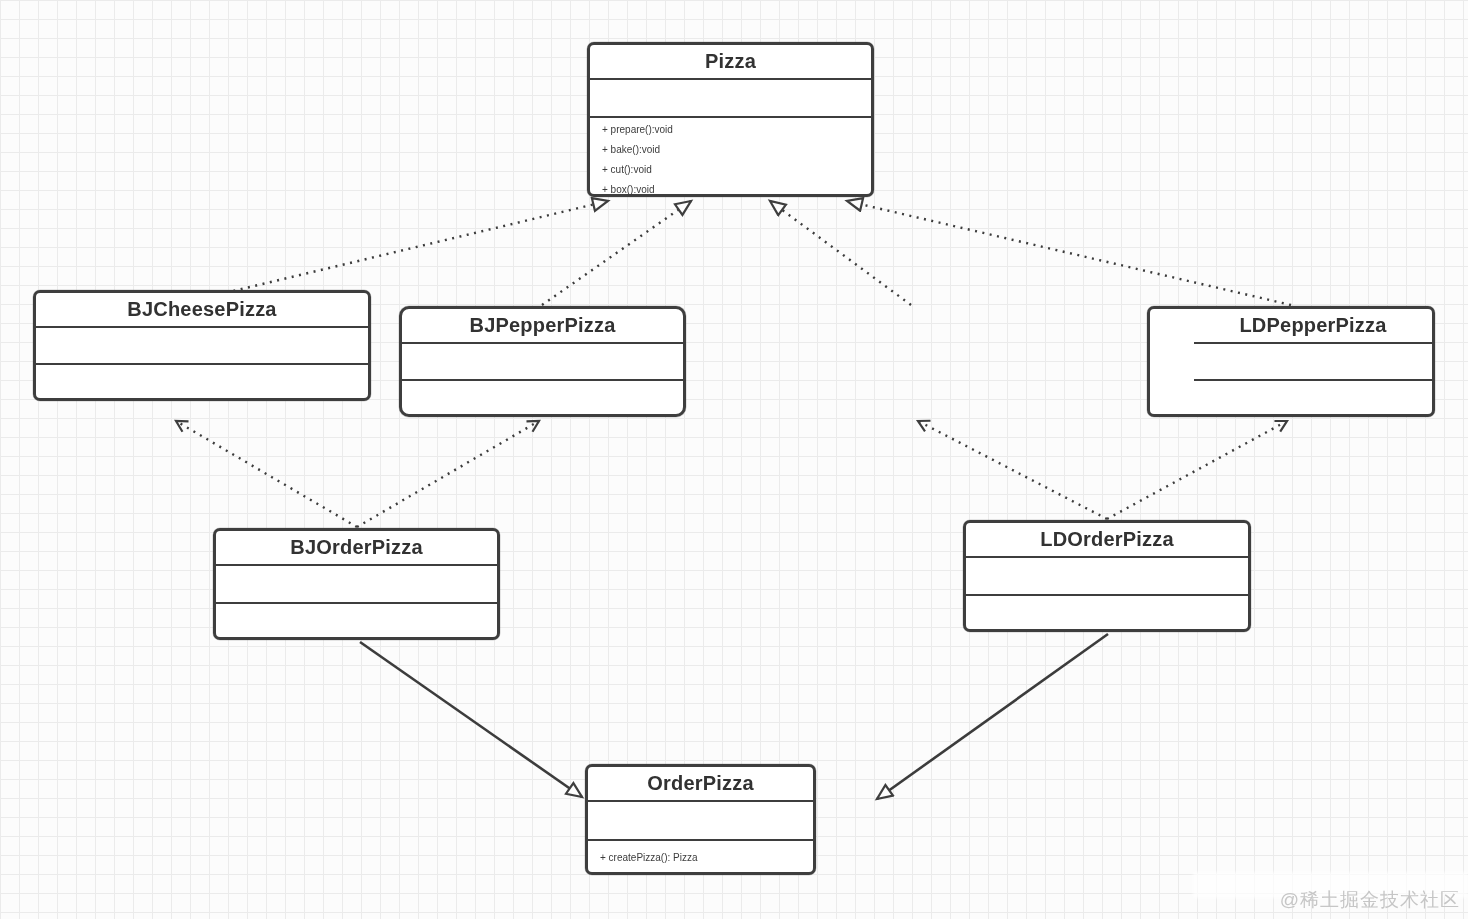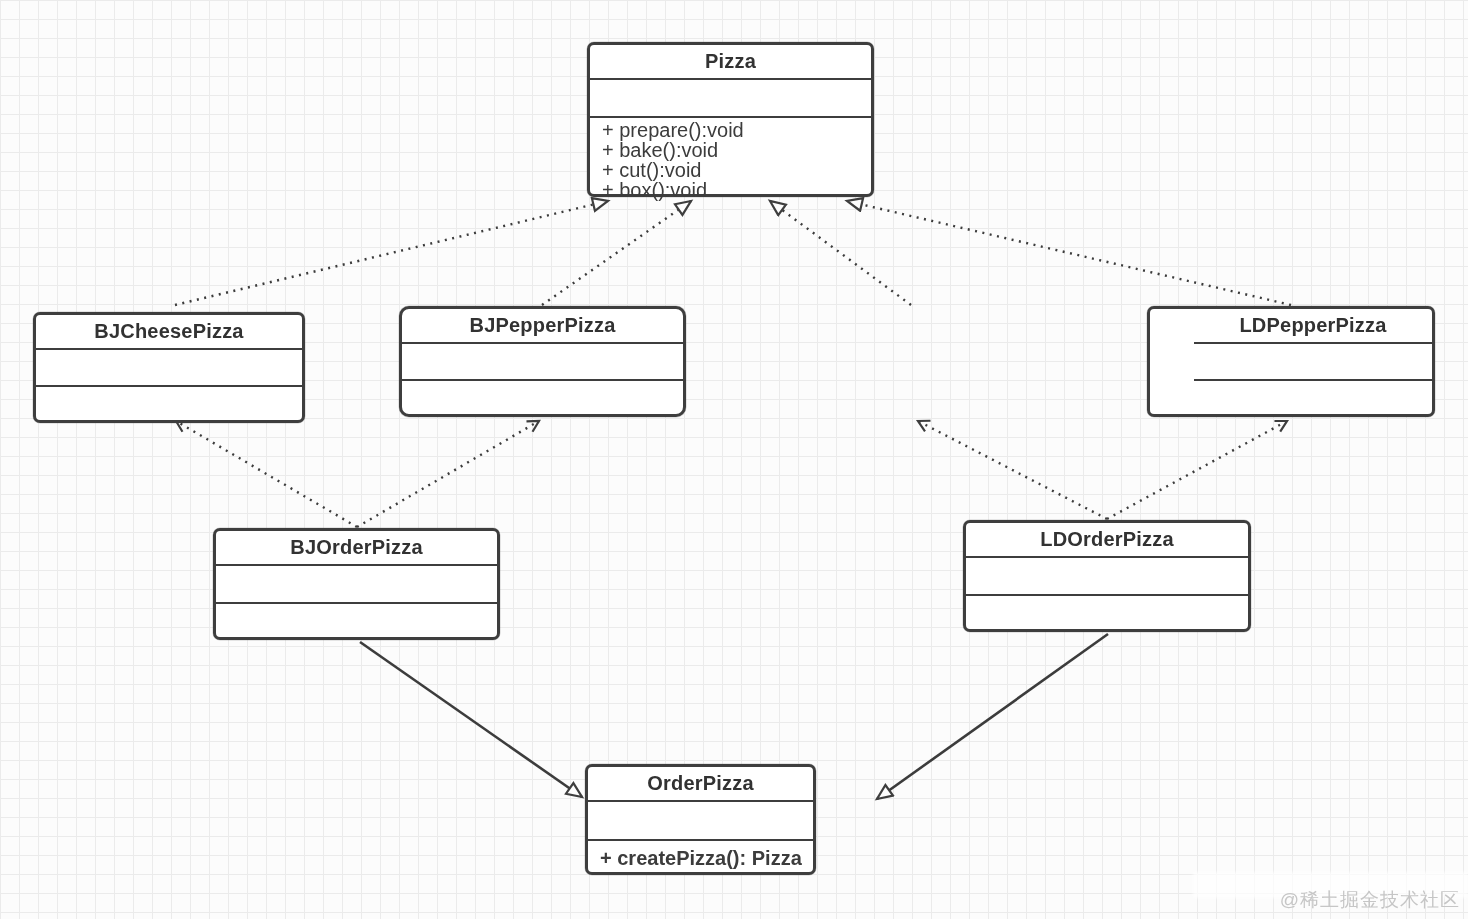--- a/index.html
+++ b/index.html
@@ -32,24 +32,24 @@
   }
   .uml-attrs{
     border-bottom:2px solid #3e3e3e;
     box-sizing:border-box;
   }
   .uml-methods{
     box-sizing:border-box;
     padding:2px 8px 0 12px;
   }
   .uml-line{
-    font-size:20px;color:#3c3c3c;line-height:20px;
+    font-size:10px;color:#3c3c3c;line-height:20px;
     white-space:nowrap;
   }
-  .uml-methods.single .uml-line{line-height:30px;font-weight:bold;}
+  .uml-methods.single .uml-line{line-height:30px;}
   .smudge{
     position:absolute;left:1193px;top:872px;width:275px;height:26px;
     background:rgba(255,255,255,0.7);
     filter:blur(1.5px);
   }
   .watermark{
     position:absolute;right:8px;bottom:6px;
     font-size:19px;color:#c6c6c6;
     letter-spacing:1px;
     margin-top:21px;
@@ -89,21 +89,21 @@
     <div class="uml-title">Pizza</div>
     <div class="uml-attrs" style="height:38px;"></div>
     <div class="uml-methods">
       <div class="uml-line">+ prepare():void</div>
       <div class="uml-line">+ bake():void</div>
       <div class="uml-line">+ cut():void</div>
       <div class="uml-line">+ box():void</div>
     </div>
   </div>
 
-  <div class="uml-class" style="left:33px;top:312px;width:272px;height:111px;">
+  <div class="uml-class" style="left:33px;top:290px;width:338px;height:111px;">
     <div class="uml-title">BJCheesePizza</div>
     <div class="uml-attrs" style="height:37px;"></div>
     <div class="uml-methods"></div>
   </div>
 
   <div class="uml-class" style="left:399px;top:306px;width:287px;height:111px;border-radius:10px;">
     <div class="uml-title">BJPepperPizza</div>
     <div class="uml-attrs" style="height:37px;"></div>
     <div class="uml-methods"></div>
   </div>

